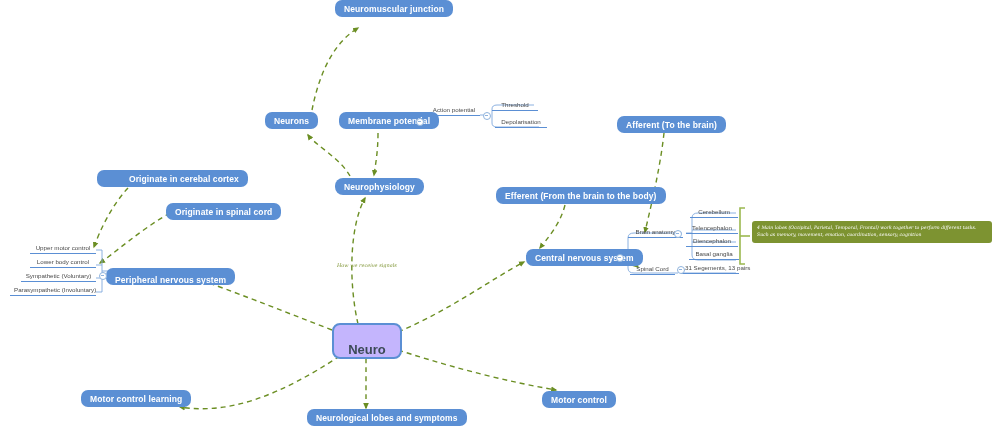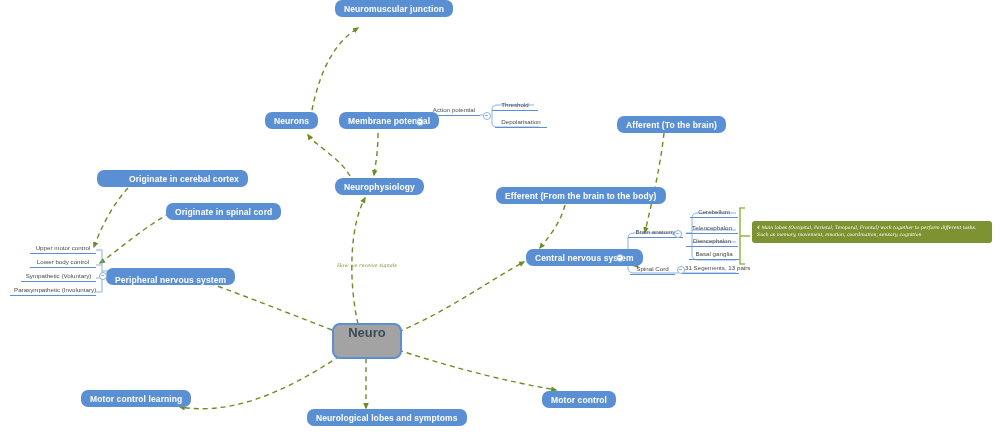--- a/index.html
+++ b/index.html
@@ -38,28 +38,28 @@
     padding: 0 9px;
     height: 17px;
     box-sizing: border-box;
     white-space: nowrap;
     z-index: 5;
   }
 
   
   .root {
     position: absolute;
-    background: #a3a3a3;
+    background: #c4b5fd;
     border: 2px solid #5b8fd4;
     border-radius: 8px;
     color: #3c4a57;
     font-size: 13px;
     font-weight: bold;
     display: flex;
-    align-items: flex-start;
+    align-items: flex-end;
     justify-content: center;
     z-index: 6;
   }
 
   
   .leaf {
     position: absolute;
     font-size: 6.2px;
     color: #4a4a4a;
     border-bottom: 1.2px solid #5b8fd4;

